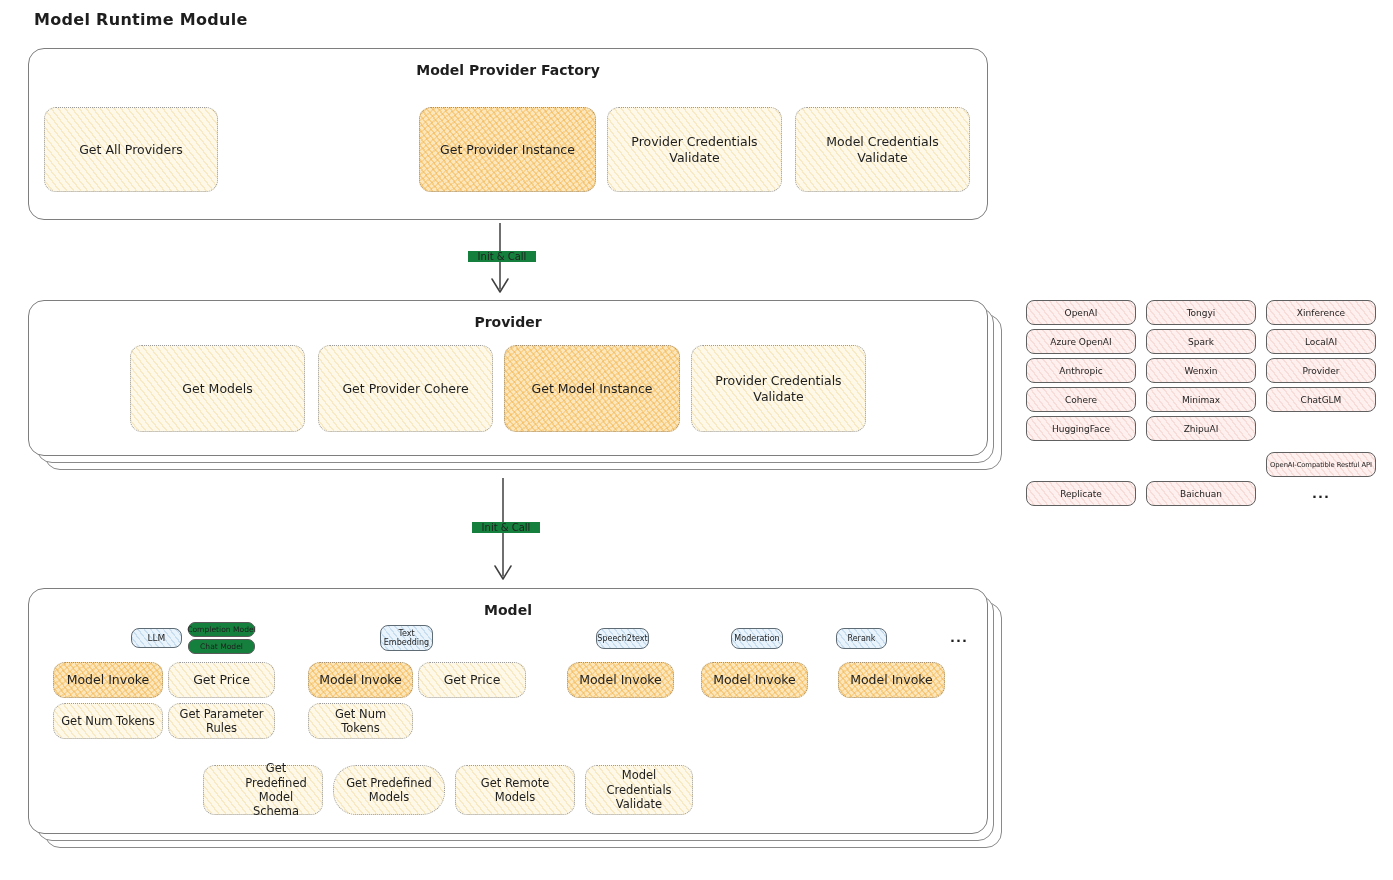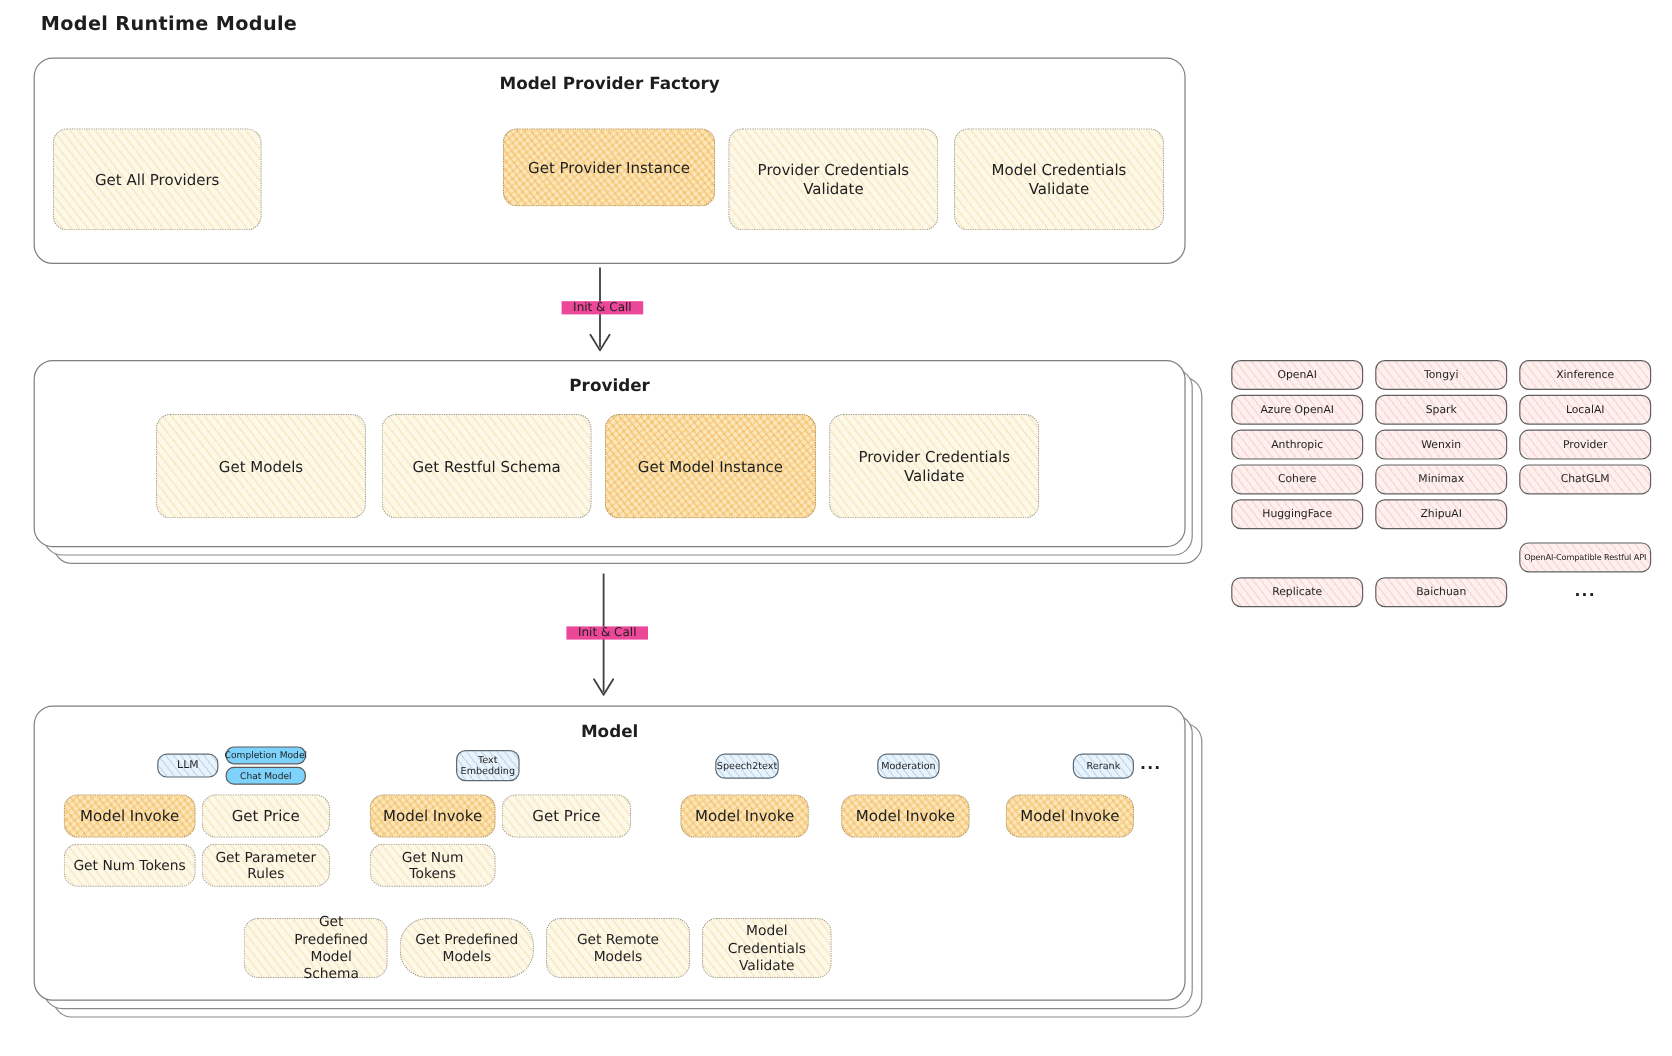--- a/index.html
+++ b/index.html
@@ -69,61 +69,61 @@
     position:absolute;box-sizing:border-box;border:1.4px solid #5f6b74;border-radius:8px;
     display:flex;align-items:center;justify-content:center;text-align:center;
     font-size:8px;line-height:1.15;padding:1px 2px;
     background:
       repeating-linear-gradient(52deg, rgba(118,168,214,.28) 0 1.3px, transparent 1.3px 5px),
       #e8f3fb;
   }
   .tab.llm{font-size:9px;}
   .mini{
     position:absolute;box-sizing:border-box;border:1.3px solid #5a5a5a;border-radius:7px;
-    background:#7dd3fc;display:flex;align-items:center;justify-content:center;
+    background:#15803d;display:flex;align-items:center;justify-content:center;
     font-size:7.6px;white-space:nowrap;padding:0 3px;
   }
   .tabs-ellipsis{
     position:absolute;font-size:13px;font-weight:700;letter-spacing:1px;
   }
   
   .arrow{position:absolute;}
   .arrow line,.arrow polyline{stroke:#3f3f3f;stroke-width:1.5;fill:none;stroke-linecap:round;stroke-linejoin:round;}
   .arrow-label{
-    position:absolute;font-size:10px;background:#ec4899;padding:0 3px;text-align:center;
+    position:absolute;font-size:10px;background:#15803d;padding:0 3px;text-align:center;
   }
 </style>
 </head>
 <body>
 
 <div class="scene">
 
   <div class="page-title">Model Runtime Module</div>
 
   <div class="container" style="left:28px;top:48px;width:960px;height:172px;"></div>
   <div class="container-title" style="left:28px;top:62px;width:960px;">Model Provider Factory</div>
 
   <div class="node cream big" style="left:44px;top:107px;width:174px;height:85px;">Get All Providers</div>
-  <div class="node orange big" style="left:419px;top:107px;width:177px;height:65px;">Get Provider Instance</div>
+  <div class="node orange big" style="left:419px;top:107px;width:177px;height:85px;">Get Provider Instance</div>
   <div class="node cream big" style="left:607px;top:107px;width:175px;height:85px;">Provider Credentials Validate</div>
   <div class="node cream big" style="left:795px;top:107px;width:175px;height:85px;">Model Credentials Validate</div>
 
   <svg class="arrow" style="left:486px;top:223px;" width="28" height="74">
     <line x1="14" y1="0" x2="14" y2="66"></line>
     <polyline points="6,56 14,69 22,56"></polyline>
   </svg>
   <div class="arrow-label" style="left:468px;top:251px;width:62px;">Init &amp; Call</div>
 
   <div class="stack-layer" style="left:44px;top:314px;width:958px;height:156px;"></div>
   <div class="stack-layer" style="left:36px;top:307px;width:958px;height:156px;"></div>
   <div class="container" style="left:28px;top:300px;width:960px;height:156px;"></div>
   <div class="container-title" style="left:28px;top:314px;width:960px;">Provider</div>
 
   <div class="node cream big" style="left:130px;top:345px;width:175px;height:87px;">Get Models</div>
-  <div class="node cream big" style="left:318px;top:345px;width:175px;height:87px;">Get Restful Schema</div>
+  <div class="node cream big" style="left:318px;top:345px;width:175px;height:87px;">Get Provider Cohere</div>
   <div class="node orange big" style="left:504px;top:345px;width:176px;height:87px;">Get Model Instance</div>
   <div class="node cream big" style="left:691px;top:345px;width:175px;height:87px;">Provider Credentials Validate</div>
 
   <div class="registry">
     <div class="pill">OpenAI</div>
     <div class="pill">Tongyi</div>
     <div class="pill">Xinference</div>
     <div class="pill">Azure OpenAI</div>
     <div class="pill">Spark</div>
     <div class="pill">LocalAI</div>
@@ -151,21 +151,21 @@
   <div class="stack-layer" style="left:36px;top:595px;width:958px;height:246px;"></div>
   <div class="container" style="left:28px;top:588px;width:960px;height:246px;"></div>
   <div class="container-title" style="left:28px;top:602px;width:960px;">Model</div>
 
   <div class="tab llm" style="left:131px;top:628px;width:51px;height:20px;">LLM</div>
   <div class="mini" style="left:188px;top:622px;width:67px;height:15px;">Completion Model</div>
   <div class="mini" style="left:188px;top:639px;width:67px;height:15px;">Chat Model</div>
   <div class="tab" style="left:380px;top:625px;width:53px;height:26px;">Text Embedding</div>
   <div class="tab" style="left:596px;top:628px;width:53px;height:21px;">Speech2text</div>
   <div class="tab" style="left:731px;top:628px;width:52px;height:21px;">Moderation</div>
-  <div class="tab" style="left:894px;top:628px;width:51px;height:21px;">Rerank</div>
+  <div class="tab" style="left:836px;top:628px;width:51px;height:21px;">Rerank</div>
   <div class="tabs-ellipsis" style="left:950px;top:630px;">...</div>
 
   <div class="node orange fn" style="left:53px;top:662px;width:110px;height:36px;">Model Invoke</div>
   <div class="node cream fn" style="left:168px;top:662px;width:107px;height:36px;">Get Price</div>
   <div class="node orange fn" style="left:308px;top:662px;width:105px;height:36px;">Model Invoke</div>
   <div class="node cream fn" style="left:418px;top:662px;width:108px;height:36px;">Get Price</div>
   <div class="node orange fn" style="left:567px;top:662px;width:107px;height:36px;">Model Invoke</div>
   <div class="node orange fn" style="left:701px;top:662px;width:107px;height:36px;">Model Invoke</div>
   <div class="node orange fn" style="left:838px;top:662px;width:107px;height:36px;">Model Invoke</div>
 

